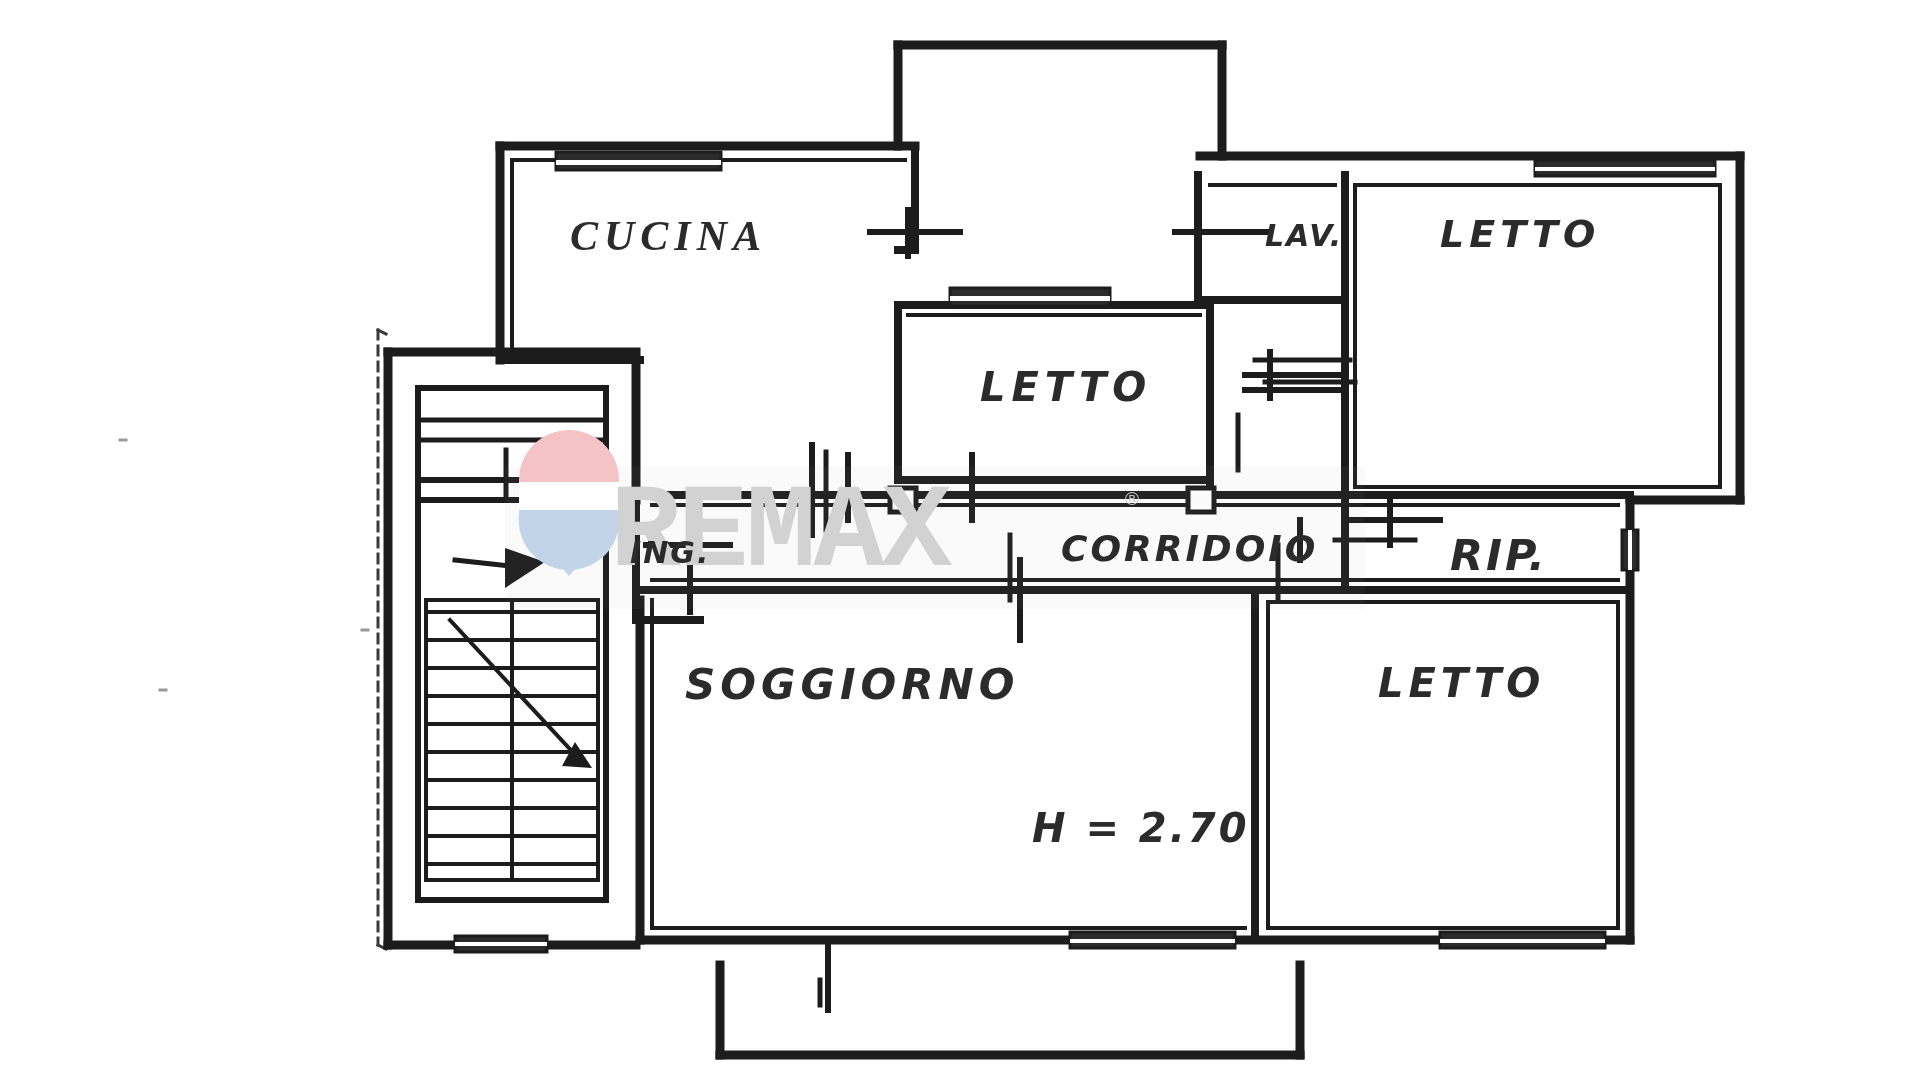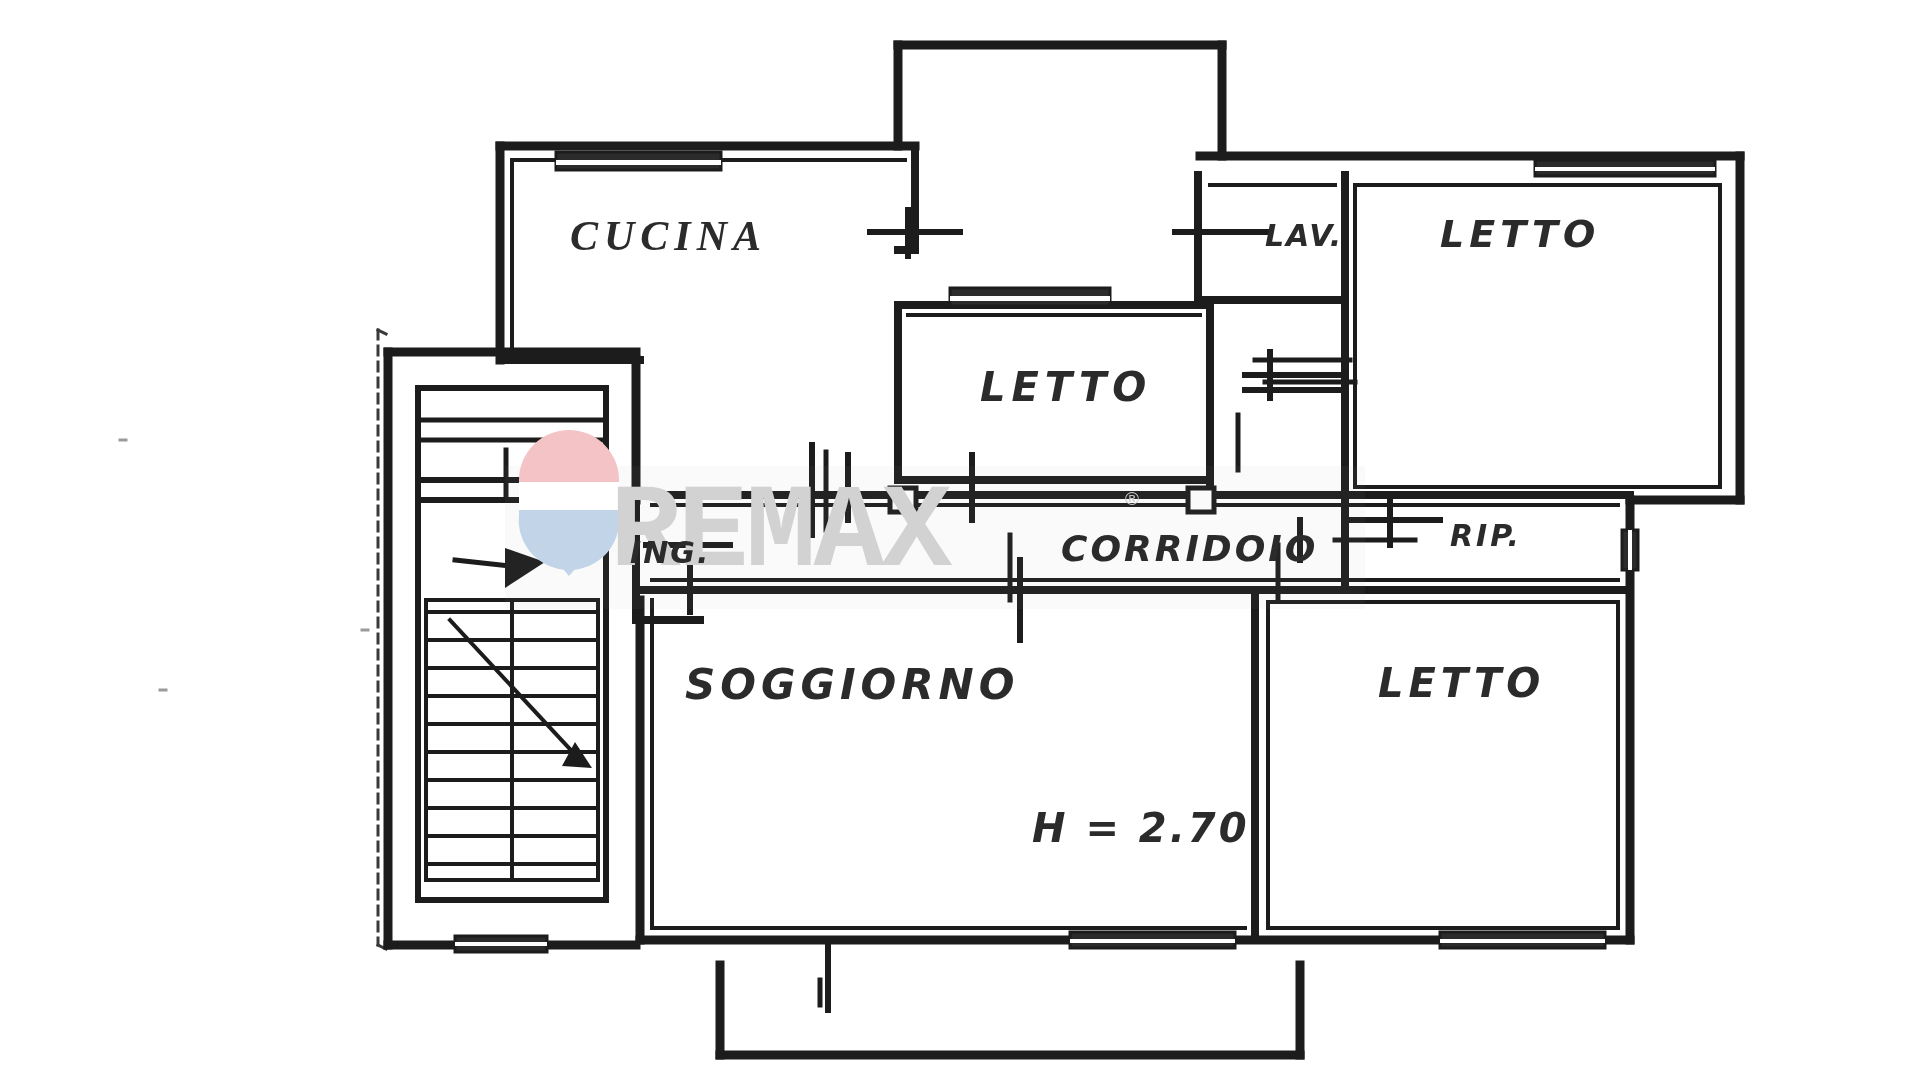--- a/index.html
+++ b/index.html
@@ -315,19 +315,19 @@
       </g>
     </g>
   </svg>
 
   <div class="room-label" style="left:570px; top:212px; font-size:42px; letter-spacing:6px;font-family:Liberation Serif, serif;">CUCINA</div>
   <div class="room-label" style="left:1265px; top:218px; font-size:30px; letter-spacing:2px;">LAV.</div>
   <div class="room-label" style="left:1440px; top:212px; font-size:38px; letter-spacing:5px;">LETTO</div>
   <div class="room-label" style="left:980px; top:364px; font-size:40px; letter-spacing:6px;">LETTO</div>
   <div class="room-label" style="left:630px; top:535px; font-size:30px; letter-spacing:2px;">ING.</div>
   <div class="room-label" style="left:1017px; top:528px; font-size:36px; letter-spacing:3px;margin-left:44px;">CORRIDOIO</div>
-  <div class="room-label" style="left:1450px; top:518px; font-size:30px; letter-spacing:3px;text-align:center;">RIP.</div>
+  <div class="room-label" style="left:1450px; top:530px; font-size:43px; letter-spacing:3px;text-align:center;">RIP.</div>
   <div class="room-label" style="left:685px; top:660px; font-size:42px; letter-spacing:5px;text-align:right;">SOGGIORNO</div>
   <div class="room-label" style="left:1378px; top:660px; font-size:40px; letter-spacing:5px;">LETTO</div>
 
   <div class="room-label" style="left:1032px; top:805px; font-size:40px; letter-spacing:3px;">H = 2.70</div>
 
 </div>
 
 </body></html>

